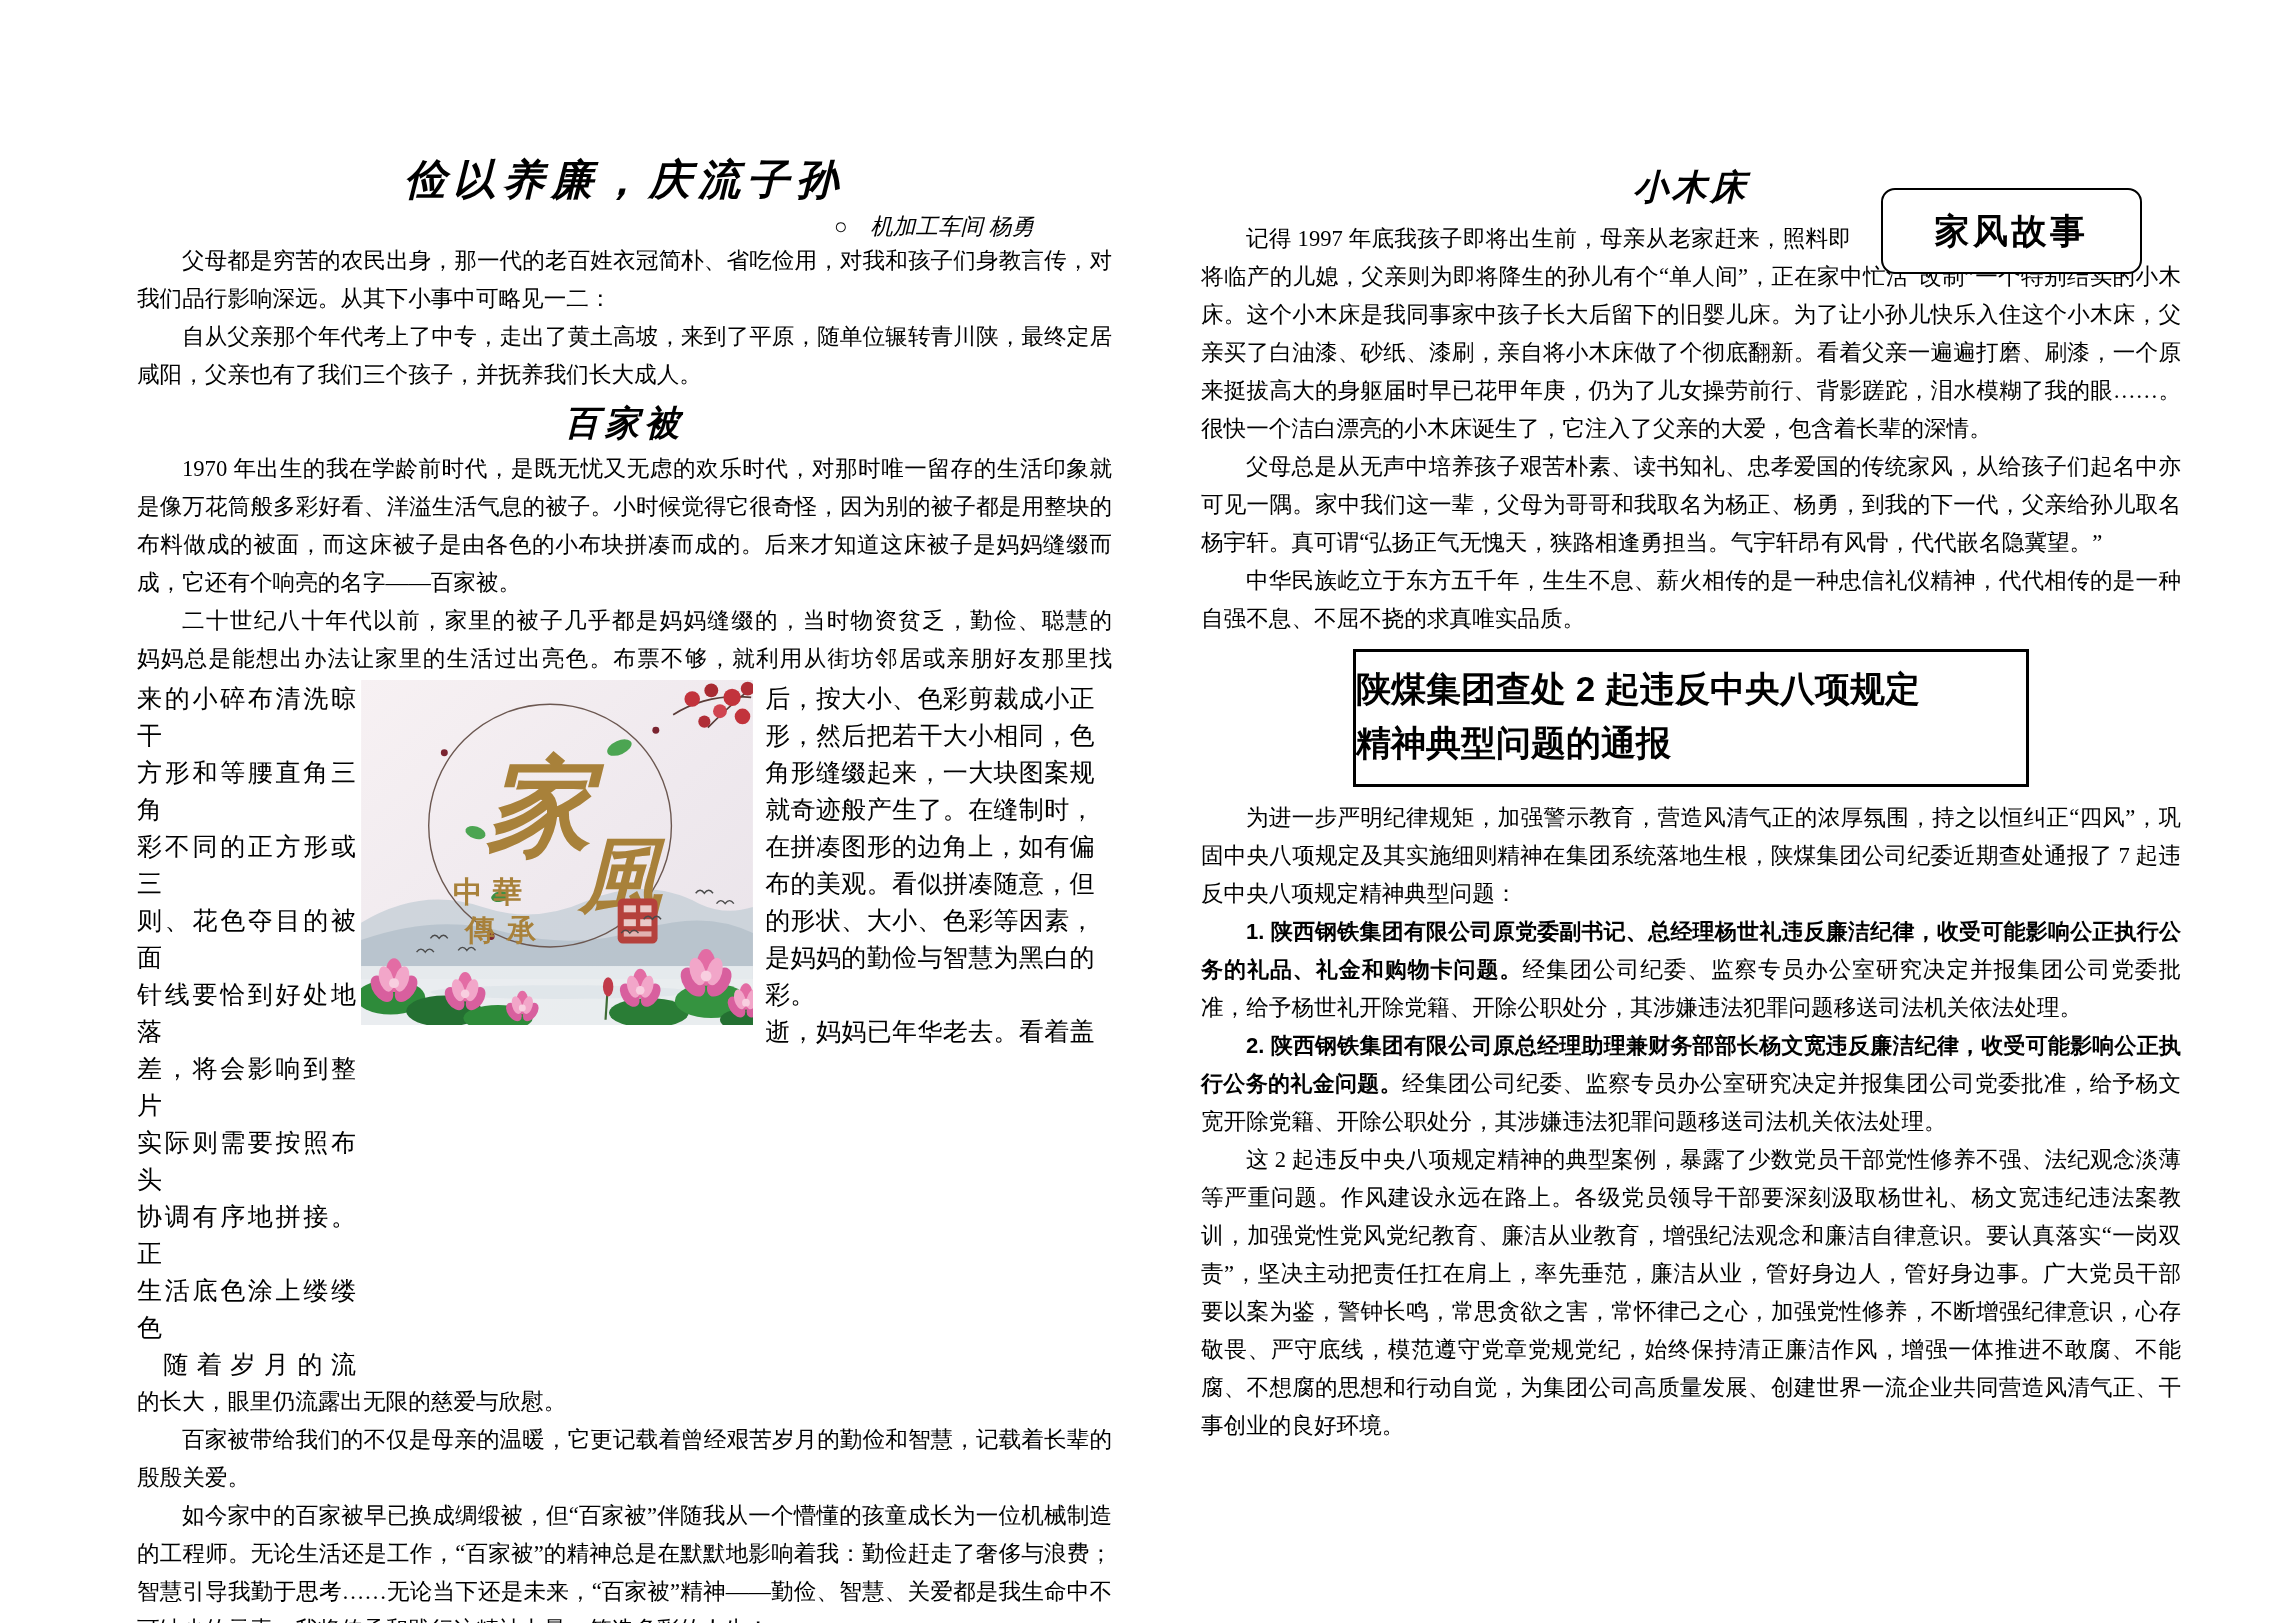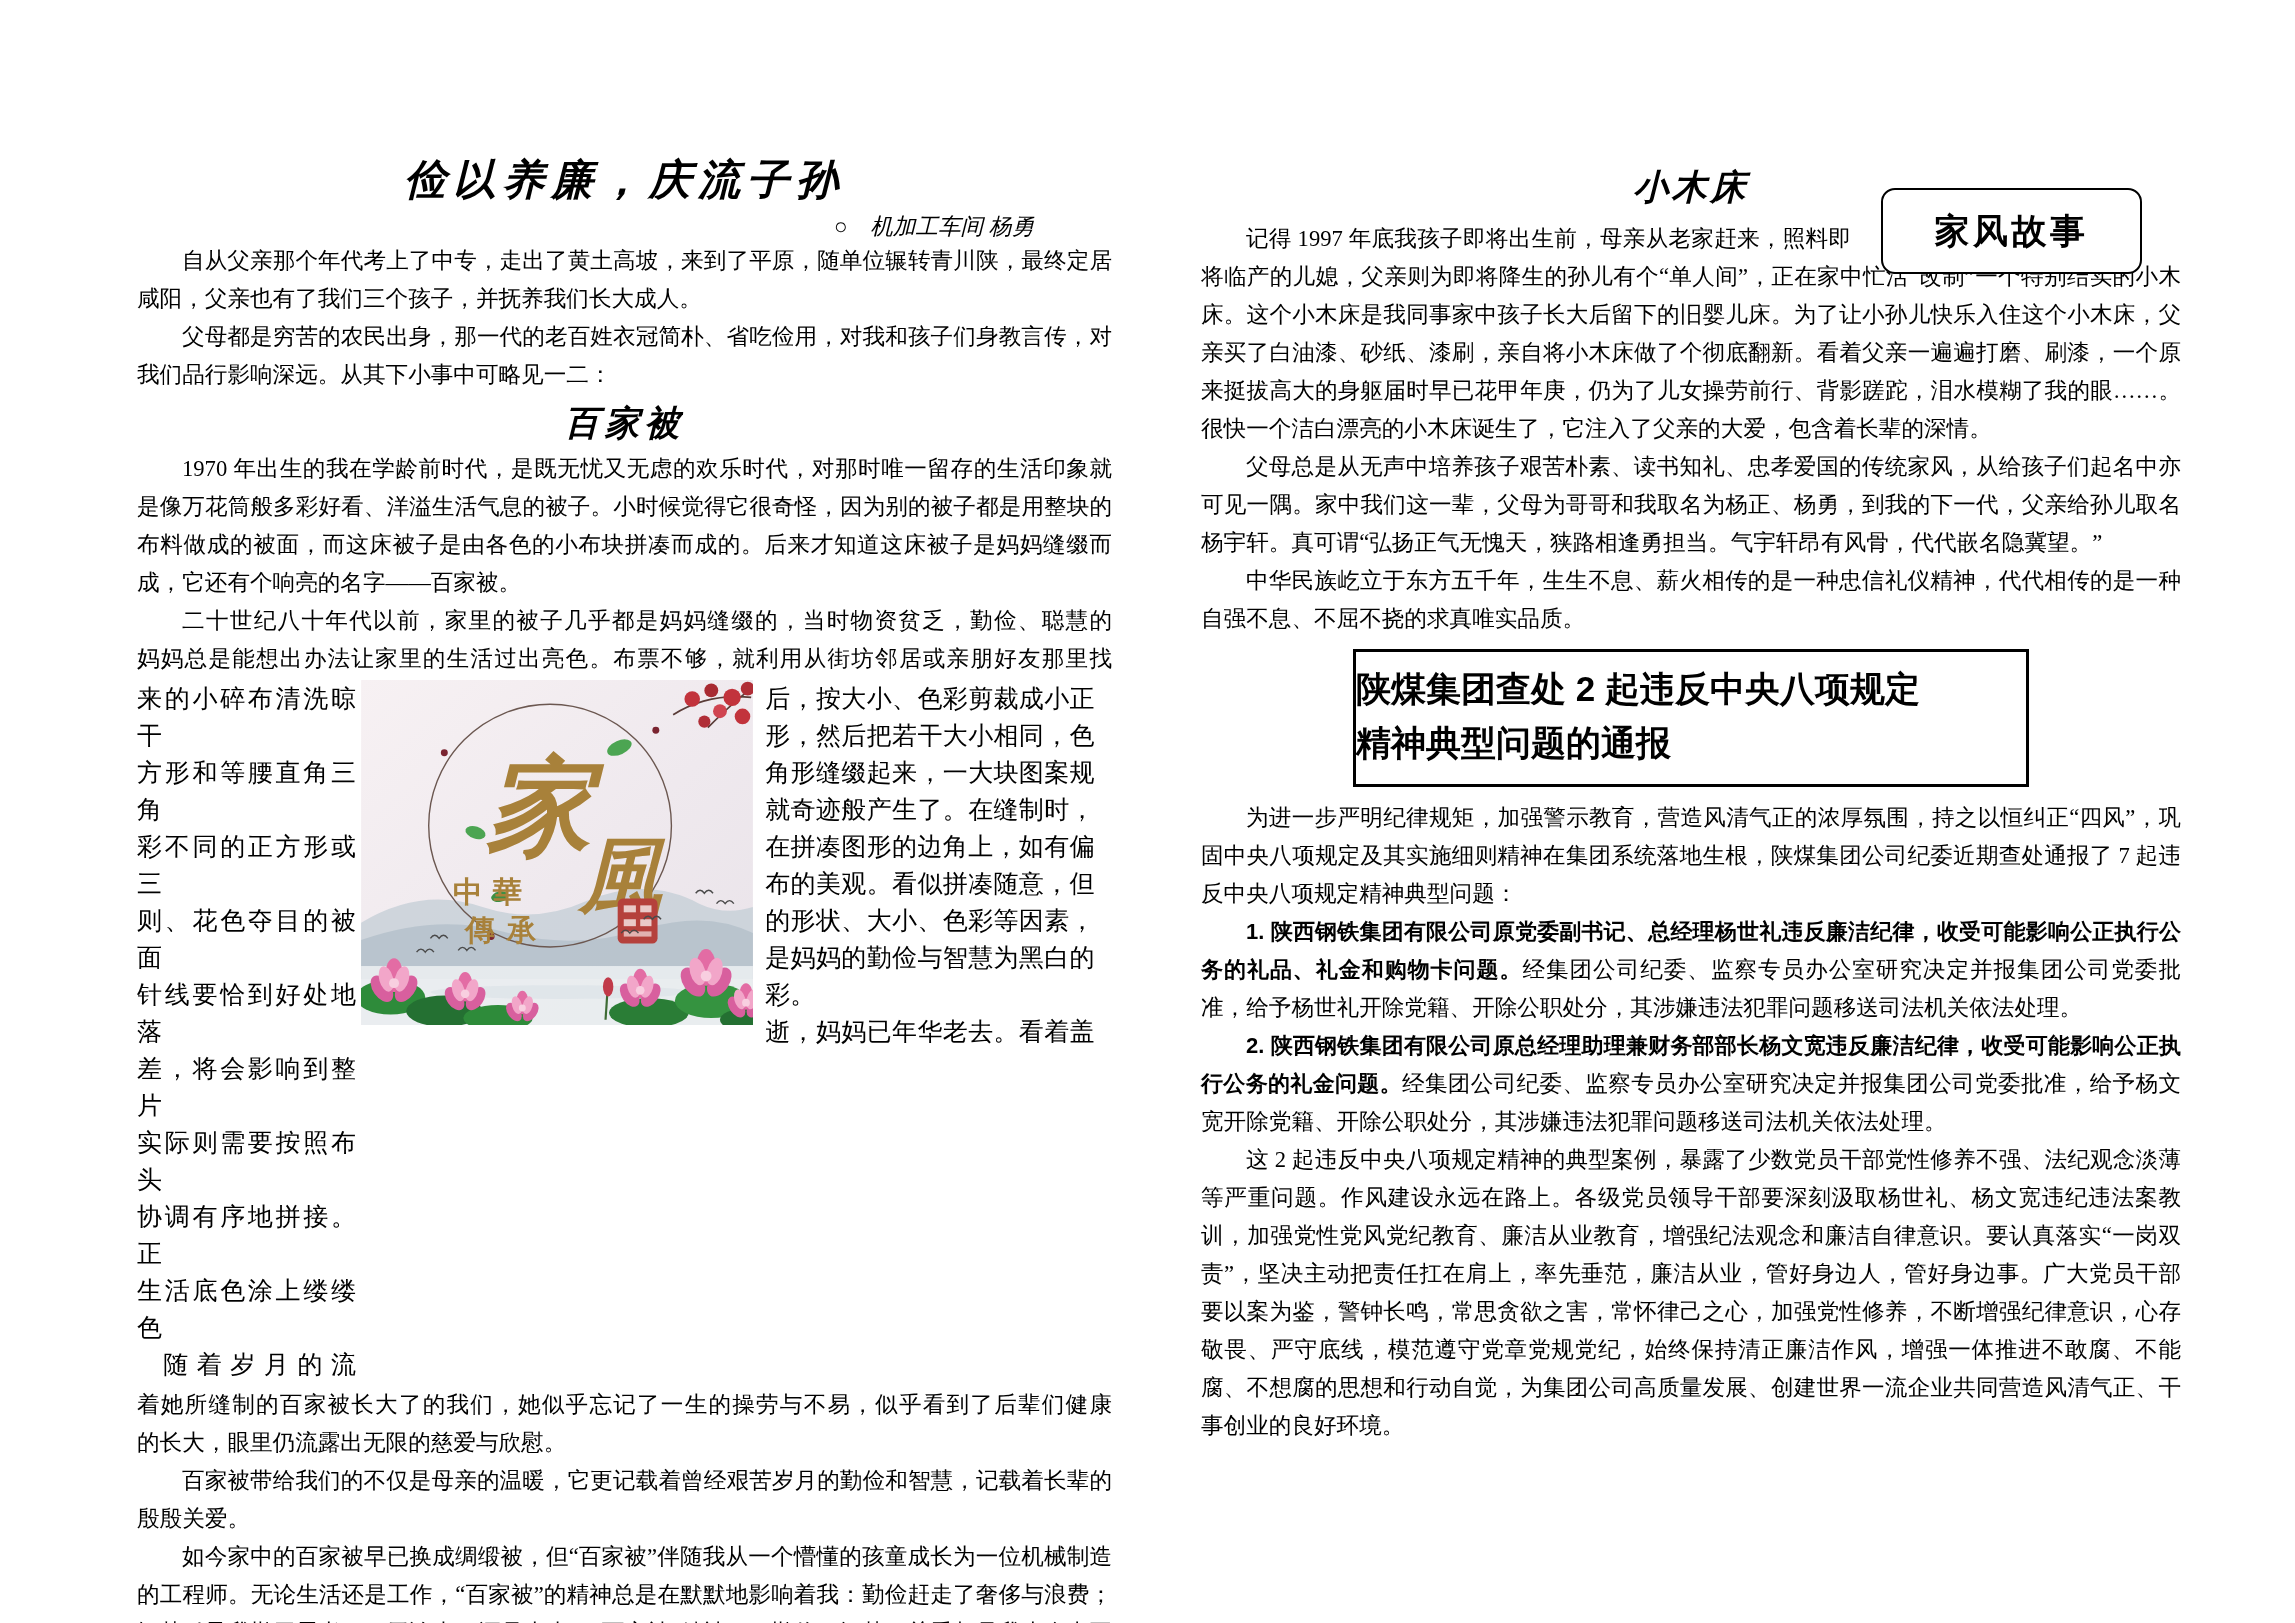--- a/index.html
+++ b/index.html
@@ -56,22 +56,22 @@
 </style>
 </head>
 <body>
 
 <div id="canvas">
 
   <div class="page" id="left-page">
     <h1 id="left-title" class="cal">俭以养廉，庆流子孙</h1>
     <div id="left-author"><span class="circle">○</span>　<span>机加工车间 杨勇</span></div>
 
+    <p class="p">父母都是穷苦的农民出身，那一代的老百姓衣冠简朴、省吃俭用，对我和孩子们身教言传，对我们品行影响深远。从其下小事中可略见一二：</p>
     <p class="p">自从父亲那个年代考上了中专，走出了黄土高坡，来到了平原，随单位辗转青川陕，最终定居咸阳，父亲也有了我们三个孩子，并抚养我们长大成人。</p>
-    <p class="p">父母都是穷苦的农民出身，那一代的老百姓衣冠简朴、省吃俭用，对我和孩子们身教言传，对我们品行影响深远。从其下小事中可略见一二：</p>
 
     <h2 id="section-heading" class="cal">百家被</h2>
 
     <p class="p">1970 年出生的我在学龄前时代，是既无忧又无虑的欢乐时代，对那时唯一留存的生活印象就是像万花筒般多彩好看、洋溢生活气息的被子。小时候觉得它很奇怪，因为别的被子都是用整块的布料做成的被面，而这床被子是由各色的小布块拼凑而成的。后来才知道这床被子是妈妈缝缀而成，它还有个响亮的名字——百家被。</p>
 
     <div class="jline indent">二十世纪八十年代以前，家里的被子几乎都是妈妈缝缀的，当时物资贫乏，勤俭、聪慧的</div>
     <div class="jline">妈妈总是能想出办法让家里的生活过出亮色。布票不够，就利用从街坊邻居或亲朋好友那里找</div>
 
     <div class="wrap-row">
       <div class="wrap-col-left">
@@ -184,21 +184,20 @@
           <div class="wrap-line">就奇迹般产生了。在缝制时，</div>
           <div class="wrap-line">在拼凑图形的边角上，如有偏</div>
           <div class="wrap-line">布的美观。看似拼凑随意，但</div>
           <div class="wrap-line">的形状、大小、色彩等因素，</div>
           <div class="wrap-line">是妈妈的勤俭与智慧为黑白的</div>
           <div class="wrap-line no-just">彩。</div>
           <div class="wrap-line">逝，妈妈已年华老去。看着盖</div>
         </div>
     </div>
 
-    <div class="jline" style="margin-top:3.5px">着她所缝制的百家被长大了的我们，她似乎忘记了一生的操劳与不易，似乎看到了后辈们健康</div>
     <div class="line-plain">的长大，眼里仍流露出无限的慈爱与欣慰。</div>
 
     <p class="p">百家被带给我们的不仅是母亲的温暖，它更记载着曾经艰苦岁月的勤俭和智慧，记载着长辈的殷殷关爱。</p>
     <p class="p">如今家中的百家被早已换成绸缎被，但“百家被”伴随我从一个懵懂的孩童成长为一位机械制造的工程师。无论生活还是工作，“百家被”的精神总是在默默地影响着我：勤俭赶走了奢侈与浪费；智慧引导我勤于思考……无论当下还是未来，“百家被”精神——勤俭、智慧、关爱都是我生命中不可缺少的元素，我将传承和践行这精神力量，筑造多彩的人生！</p>
   </div>
 
   <div class="page" id="right-page">
 
     <div id="badge">
       <span>家风故事</span>

